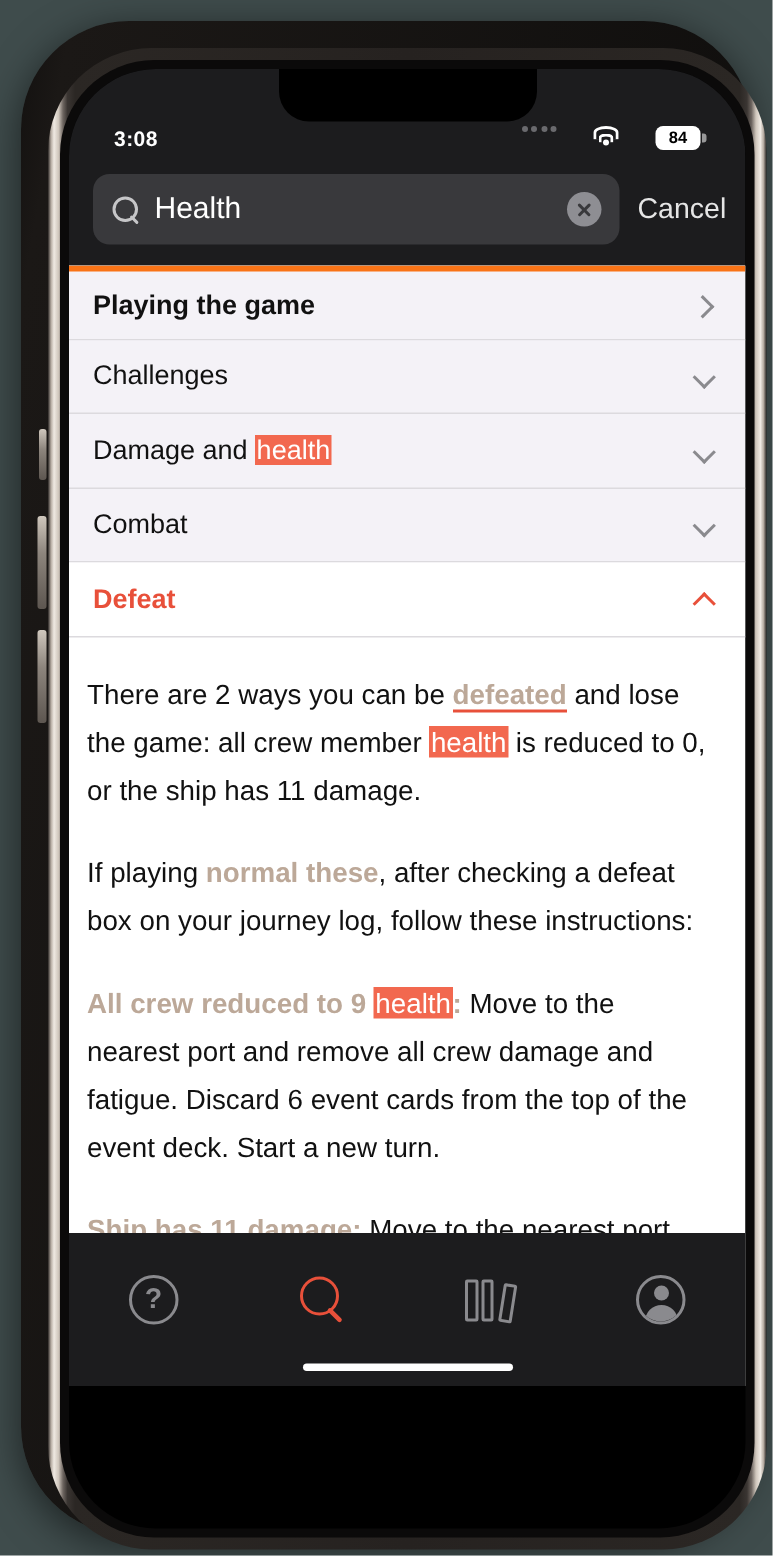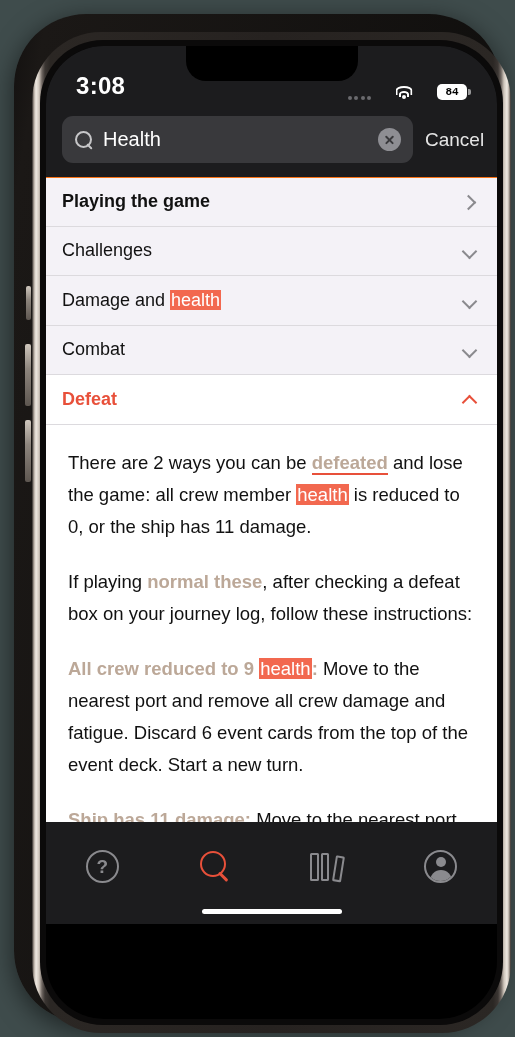--- a/index.html
+++ b/index.html
@@ -87,23 +87,23 @@
 
   
   #status-bar{
     position:relative; height:62px;
     background:#1c1c1e;
     display:flex; align-items:flex-end; justify-content:space-between;
     padding:0 30px 8px 30px;
     z-index:20;
   }
   #status-time{
-    color:#fff; font-size:24px; font-weight:bold; letter-spacing:.3px;
-  }
-  #status-right{ display:flex; align-items:flex-end; gap:24px;font-family:Liberation Mono, monospace; }
+    color:#fff; font-size:14px; font-weight:bold; letter-spacing:.3px;
+  }
+  #status-right{ display:flex; align-items:flex-start; gap:24px; }
   #signal-dots{ display:flex; gap:2.5px; align-items:flex-end; }
   #signal-dots i{ display:block; width:4px; height:4px; border-radius:50%; background:#6a6a6e; }
   #wifi-icon{ width:18px; height:14px; position:relative; }
   #wifi-icon span{
     position:absolute; left:50%; transform:translateX(-50%);
     border:2.2px solid #fff; border-bottom:none; border-radius:50% 50% 0 0;
   }
   #wifi-icon .w1{ top:0;    width:17px; height:9px; }
   #wifi-icon .w2{ top:4.5px;width:10px; height:6px; }
   #wifi-icon .w3{ top:9px;  width:4px;  height:4px; background:#fff; border:none; border-radius:50%; }
@@ -167,42 +167,42 @@
     overflow:hidden;
   }
   .accordion-row{
     height:49.5px;
     background:#f4f2f7;
     border-bottom:1px solid #dcdade;
     display:flex; align-items:center; justify-content:space-between;
     padding:0 20px 0 16px;
     cursor:pointer;
   }
-  .accordion-row.first{ border-top:1px solid #f97316; }
+  .accordion-row.first{ border-top:4px solid #f97316; }
   .accordion-label{ font-size:18px; color:#111; }
   .accordion-label.bold{ font-weight:bold; }
   .accordion-row.expanded{ background:#fff; }
   .accordion-row.expanded .accordion-label{ color:#e8503a; font-weight:bold; }
 
   .hl{ background:#f2684f; color:#fff; padding:0 1px; }
 
   
   .chev{ width:15px; height:15px; position:relative; flex:0 0 auto; }
   .chev::before{
     content:""; position:absolute; left:2px; top:3px;
     width:9px; height:9px;
     border-right:2.4px solid #8a8a8e; border-bottom:2.4px solid #8a8a8e;
   }
   .chev.down::before{ transform:rotate(45deg); }
   .chev.right::before{ transform:rotate(-45deg); left:1px; }
   .chev.up::before{ transform:rotate(-135deg); top:5px; border-color:#e8503a; }
 
   
   #article{
-    padding:22px 22px 0 22px;
+    padding:22px 22px 0 12px;
   }
   #article p{
     font-size:18.5px; line-height:32px; color:#111;
     margin-bottom:23px;
   }
   .term{ color:#bca898; font-weight:bold; }
   .term.linked{ border-bottom:2.5px solid #e8503a; }
 
   
   #tab-bar{

